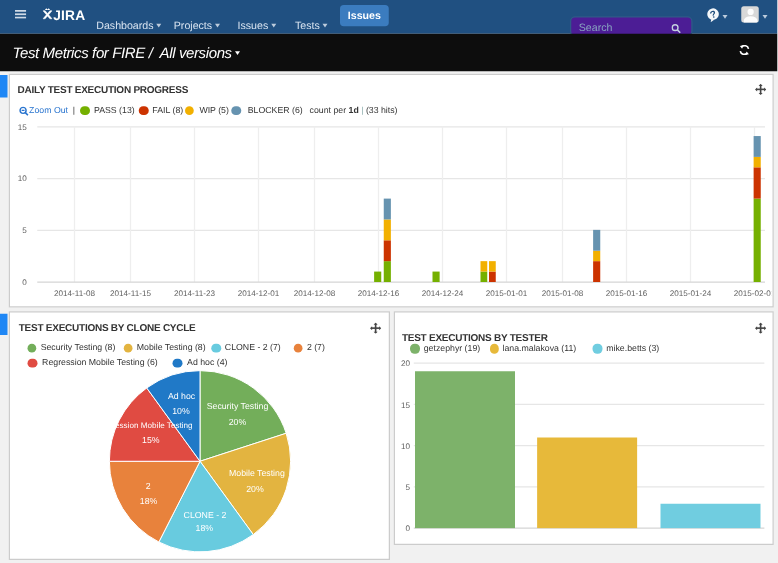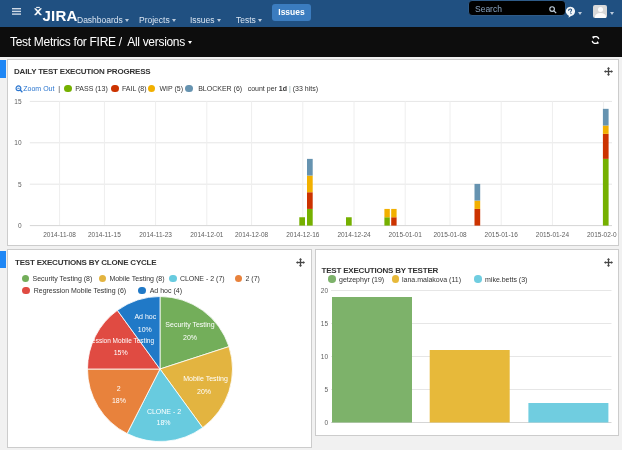--- a/index.html
+++ b/index.html
@@ -5,26 +5,26 @@
 * { margin:0; padding:0; box-sizing:border-box; }
 html,body { width:622px; height:450px; overflow:hidden; }
 body { font-family:"Liberation Sans",sans-serif; background:#f1f1f1; position:relative; }
 .abs { position:absolute; }
 
 
 #nav { position:absolute; left:0; top:0; width:622px; height:27px; background:#205081; }
 .navtxt { position:absolute; font-size:8.5px; color:#d9e4f1; top:15px; }
 .caret { display:inline-block; width:0; height:0; border-left:2.5px solid transparent; border-right:2.5px solid transparent; border-top:3.5px solid #bccbdc; vertical-align:1px; }
 #createbtn { position:absolute; left:272px; top:4px; width:39px; height:17px; background:#3b7cbf; border-radius:3px; color:#fff; font-size:8.5px; font-weight:bold; text-align:center; line-height:17px; }
-#searchbox { position:absolute; left:456px; top:0; width:98px; height:16px; background:#000000; border:1px solid #2e5a87; border-radius:4px;margin-left:12px; }
+#searchbox { position:absolute; left:456px; top:13px; width:98px; height:16px; background:#4c1d95; border:1px solid #2e5a87; border-radius:4px; }
 #searchbox span { position:absolute; left:6px; top:3px; font-size:8.5px; color:#88a3c0; }
 
 
 #bbar { position:absolute; left:0; top:27px; width:622px; height:30px; background:#0d0d0d; }
-#bbar .title { position:absolute; left:10px; top:7.5px; font-size:12px; letter-spacing:-0.3px; color:#fff; }
+#bbar .title { position:absolute; left:10px; top:7.5px; font-size:12px; letter-spacing:-0.3px; color:#fff;font-style:italic; }
 #bbar .range { position:absolute; right:54px; top:11px; font-size:8.2px; color:#e6e6e6; }
 
 
 .panel { position:absolute; background:#fff; border:1px solid #cccccc; }
 #p1 { left:7px; top:59px; width:612px; height:187px; }
 #p2 { left:7px; top:249px; width:305px; height:199px; }
 #p3 { left:315px; top:249px; width:304px; height:187px; }
 .ptitle { position:absolute; font-size:8px; font-weight:bold; color:#333; letter-spacing:-0.2px; }
 .tab { position:absolute; left:0; width:6px; height:17.5px; background:#1f87f5; }
 
@@ -40,21 +40,21 @@
   <svg class="abs" style="left:12px;top:8px" width="9" height="7" viewBox="0 0 9 7">
     <rect x="0" y="0" width="9" height="1.4" fill="#cfdae6"></rect>
     <rect x="0" y="2.7" width="9" height="1.4" fill="#cfdae6"></rect>
     <rect x="0" y="5.4" width="9" height="1.4" fill="#cfdae6"></rect>
   </svg>
 
   <svg class="abs" style="left:33.5px;top:6px" width="8" height="11" viewBox="0 0 8 11">
     <path d="M0.4 2.6 L3.1 5.8 L0.4 9 L2.1 9 L4 6.8 L5.9 9 L7.6 9 L4.9 5.8 L7.6 2.6 L5.9 2.6 L4 4.8 L2.1 2.6 Z" fill="#fff" stroke="#fff" stroke-width="0.4"></path>
     <path d="M1.9 1.9 L3 0.5 L4 1.6 L5 0.5 L6.1 1.9 Z" fill="#fff"></path>
   </svg>
-  <div class="abs" style="left:42.5px;top:6.5px;font-size:15px;font-weight:bold;color:#fff;letter-spacing:0.2px">JIRA</div>
+  <div class="abs" style="left:42.5px;top:6.5px;font-size:11px;font-weight:bold;color:#fff;letter-spacing:0.2px">JIRA</div>
   <div class="navtxt" style="left:77px">Dashboards <span class="caret"></span></div>
   <div class="navtxt" style="left:139px">Projects <span class="caret"></span></div>
   <div class="navtxt" style="left:190px">Issues <span class="caret"></span></div>
   <div class="navtxt" style="left:236px">Tests <span class="caret"></span></div>
   <div id="createbtn">Issues</div>
   <div id="searchbox">
       <span>Search</span>
     <svg class="abs" style="right:8px;top:4.5px" width="8" height="8" viewBox="0 0 8 8">
       <circle cx="3.1" cy="3.1" r="2.3" fill="none" stroke="#c4d2e0" stroke-width="1.1"></circle>
       <line x1="4.9" y1="4.9" x2="7.2" y2="7.2" stroke="#c4d2e0" stroke-width="1.2"></line>

